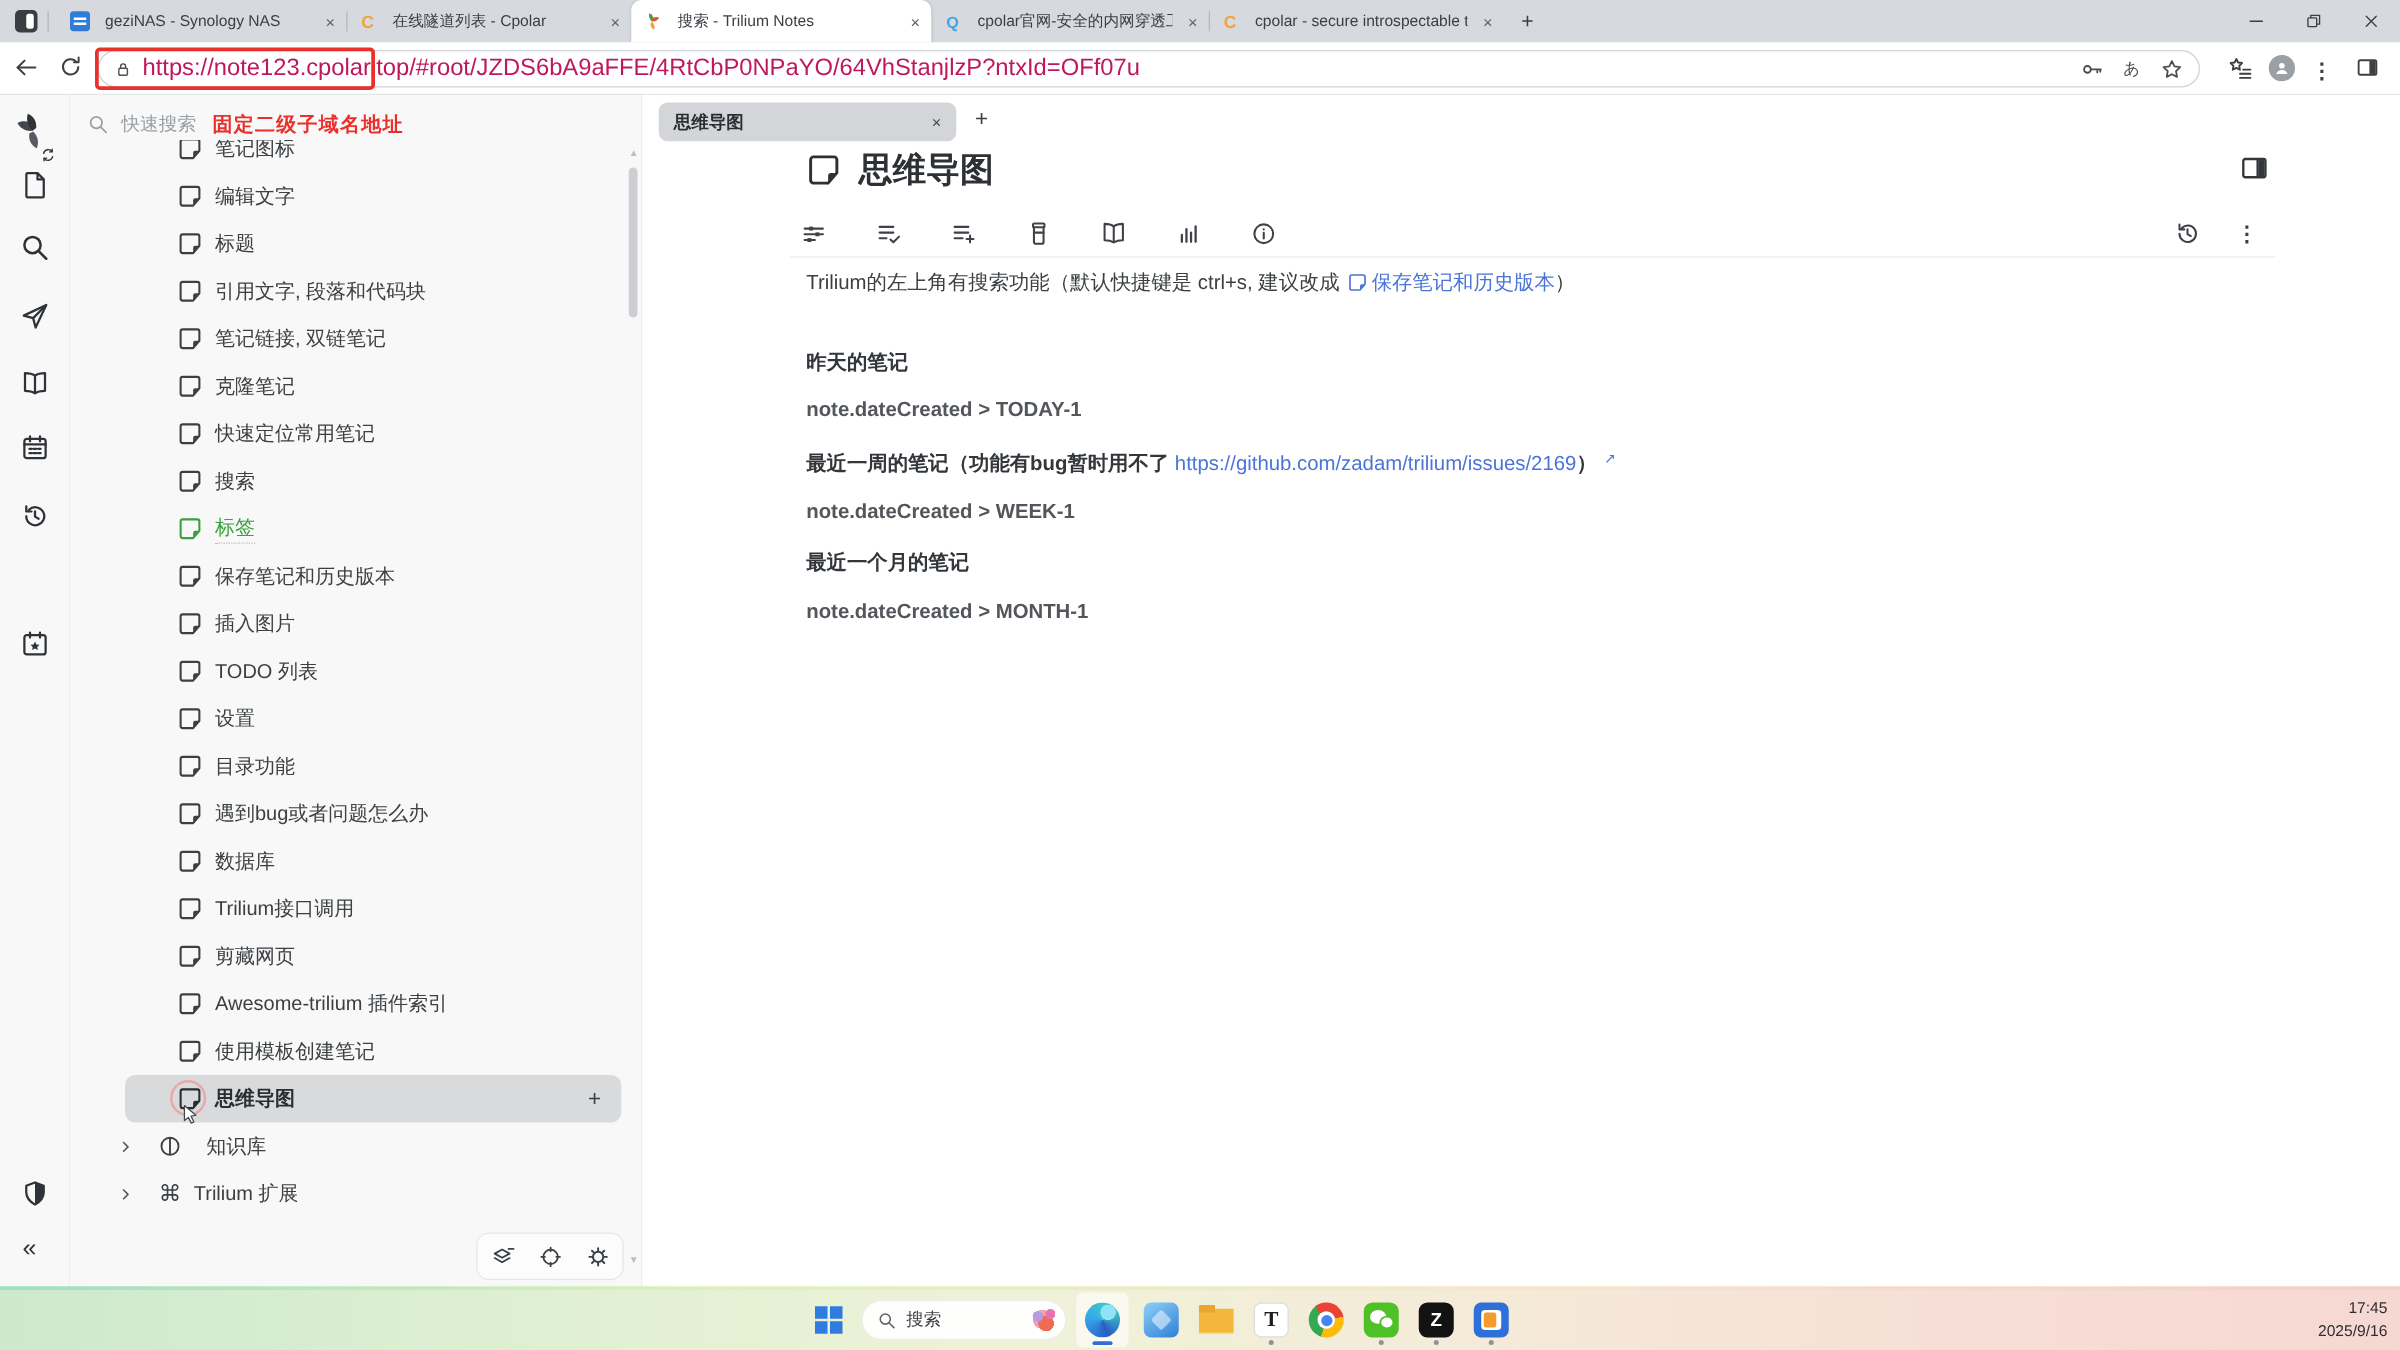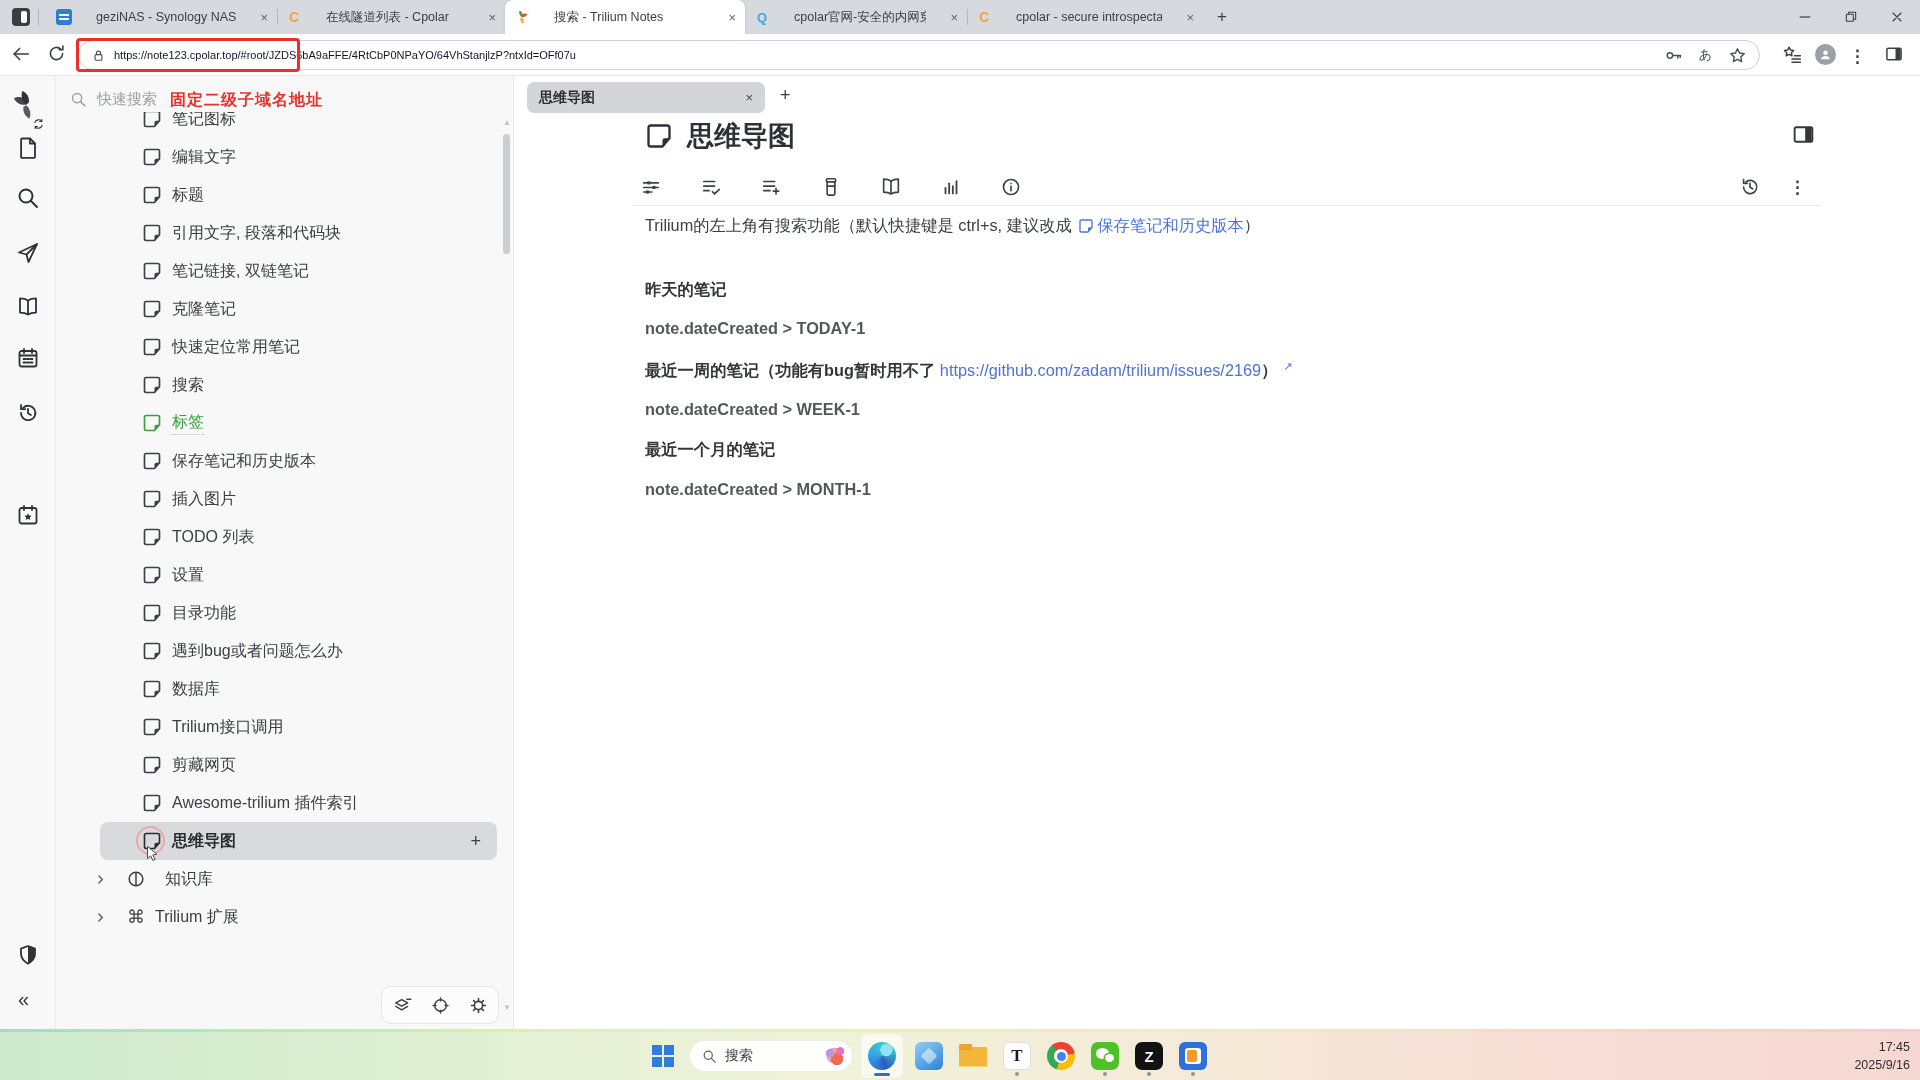--- a/index.html
+++ b/index.html
@@ -5,42 +5,42 @@
   * { margin:0; padding:0; box-sizing:border-box; }
   html,body { width:1920px; height:1080px; overflow:hidden; font-family:"Liberation Sans", sans-serif; background:#fff; }
   .page { position:absolute; inset:0; }
   svg.ic { display:block; }
 
   
   .tabstrip { position:absolute; top:0; left:0; right:0; height:34px; background:#d6d9dd; display:flex; align-items:center; }
   .ws-btn { width:18px; height:18px; margin-left:12px; border-radius:4px; background:#3a3d41; position:relative; }
   .ws-btn::after { content:""; position:absolute; right:3px; top:3px; bottom:3px; width:6px; background:#fff; border-radius:2px; }
   .ts-div { width:1px; height:17px; background:#b4b7bb; margin:0 8px; }
-  .tab { height:34px; display:flex; align-items:center; gap:24px; padding:0 9px; font-size:12.5px; color:#3b3f44; position:relative; }
+  .tab { height:34px; display:flex; align-items:center; gap:12px; padding:0 9px; font-size:12.5px; color:#3b3f44; position:relative; }
   .tab .t-title { flex:1; white-space:nowrap; overflow:hidden; }
   .tab .t-close { font-size:13px; color:#5f6368; line-height:1; }
   .tab.active { background:#ffffff; border-radius:8px 8px 0 0; box-shadow:0 0 3px rgba(0,0,0,.12); }
   .tab.divleft::before { content:""; position:absolute; left:0; top:9px; bottom:9px; width:1px; background:#b4b7bb; }
   .t1 { width:230px; } .t2 { width:228px; } .t3 { width:240px; } .t4 { width:222px; } .t5 { width:236px; }
   .fav { width:16px; height:16px; flex:0 0 auto; display:flex; align-items:center; justify-content:center; }
   .fav-dsm { background:#2e7cd6; border-radius:3px; position:relative; }
   .fav-dsm::after { content:""; position:absolute; left:3px; right:3px; top:5px; height:2px; background:#fff; box-shadow:0 4px 0 #fff; }
   .fav-c { color:#f2a33c; font-weight:700; font-size:14px; }
   .fav-q { color:#42a5e5; font-weight:700; font-size:13px; }
   .newtab { width:26px; height:26px; margin-left:6px; display:flex; align-items:center; justify-content:center; font-size:17px; color:#3b3f44; }
   .winctl { position:absolute; right:0; top:0; height:34px; display:flex; }
   .winctl .wbtn { width:46px; height:34px; display:flex; align-items:center; justify-content:center; color:#3a3d41; }
 
   
   .addrbar { position:absolute; top:34px; left:0; right:0; height:42px; background:#fff; border-bottom:1px solid #e4e6e9; }
   .nav-back { position:absolute; left:10px; top:9px; color:#3c4043; }
   .nav-reload { position:absolute; left:46px; top:9px; color:#3c4043; }
   .urlpill { position:absolute; left:78px; right:160px; top:6px; height:30px; border:1px solid #cfd3d8; border-radius:15px; background:#fff; display:flex; align-items:center; padding:0 12px; }
   .url-lock { color:#4a4e52; margin-right:8px; flex:0 0 auto; }
-  .url-text { font-size:11px; color:#0f172a; white-space:nowrap; overflow:hidden; flex:1; }
+  .url-text { font-size:19px; color:#be185d; white-space:nowrap; overflow:hidden; flex:1; }
   .pill-ic { color:#4a4e52; margin-left:16px; flex:0 0 auto; }
   .tr-glyph { font-size:13px; color:#4a4e52; margin-left:16px; }
   .bar-ic { position:absolute; top:10px; color:#3c4043; }
   .avatar { width:21px; height:21px; border-radius:50%; background:#9aa0a6; display:flex; align-items:center; justify-content:center; }
   .redrect { position:absolute; left:76px; top:38px; width:224px; height:34px; border:3px solid #e8312a; border-radius:4px; z-index:6; pointer-events:none; }
   .annotation { position:absolute; left:170px; top:90px; font-size:16px; font-weight:700; color:#e8312a; z-index:6; letter-spacing:1px; }
 
   
   .app { position:absolute; top:76px; bottom:48px; left:0; right:0; background:#fff; }
   .rail { position:absolute; left:0; top:0; bottom:0; width:56px; background:#f8f8f9; border-right:1px solid #ededee; }
@@ -568,20 +568,26 @@
               <use href="#sym-note"></use>
             </svg>
             <span class="tlabel">剪藏网页</span>
           </div>
         <div class="trow">
             <svg class="ic" width="20" height="20">
               <use href="#sym-note"></use>
             </svg>
             <span class="tlabel">Awesome-trilium 插件索引</span>
           </div>
+        <div class="trow">
+            <svg class="ic" width="20" height="20">
+              <use href="#sym-note"></use>
+            </svg>
+            <span class="tlabel">使用模板创建笔记</span>
+          </div>
 
         <div class="trow selected">
           <span class="ring"></span>
           <svg class="ic" width="20" height="20">
               <use href="#sym-note"></use>
             </svg>
           <span class="tlabel">思维导图</span>
           <svg class="ic cursorp" width="17" height="17">
               <use href="#sym-cursor"></use>
             </svg>

